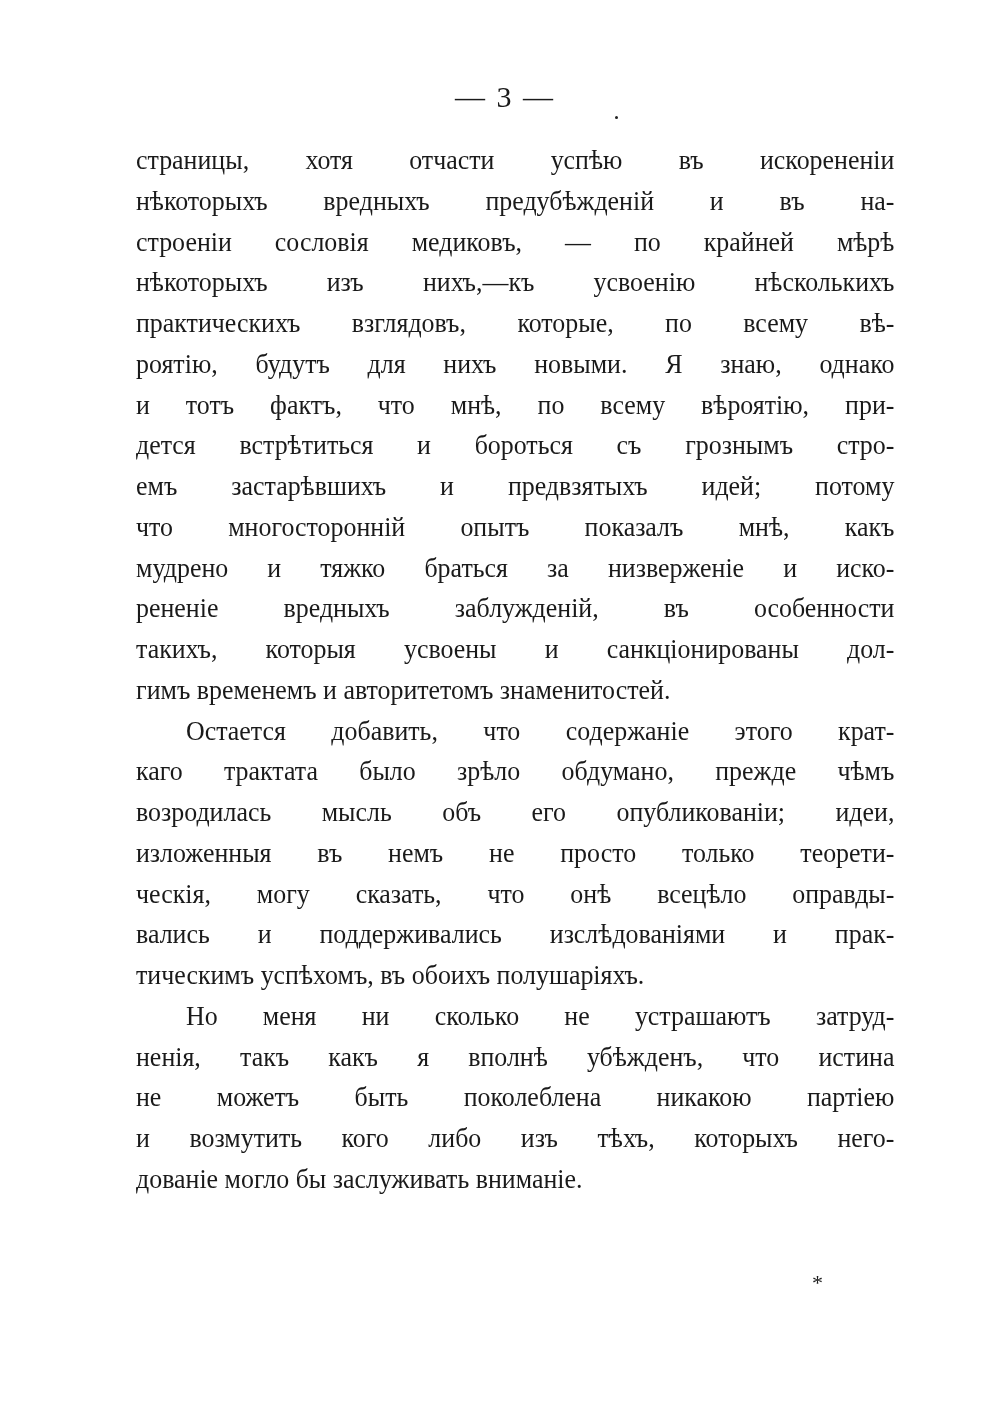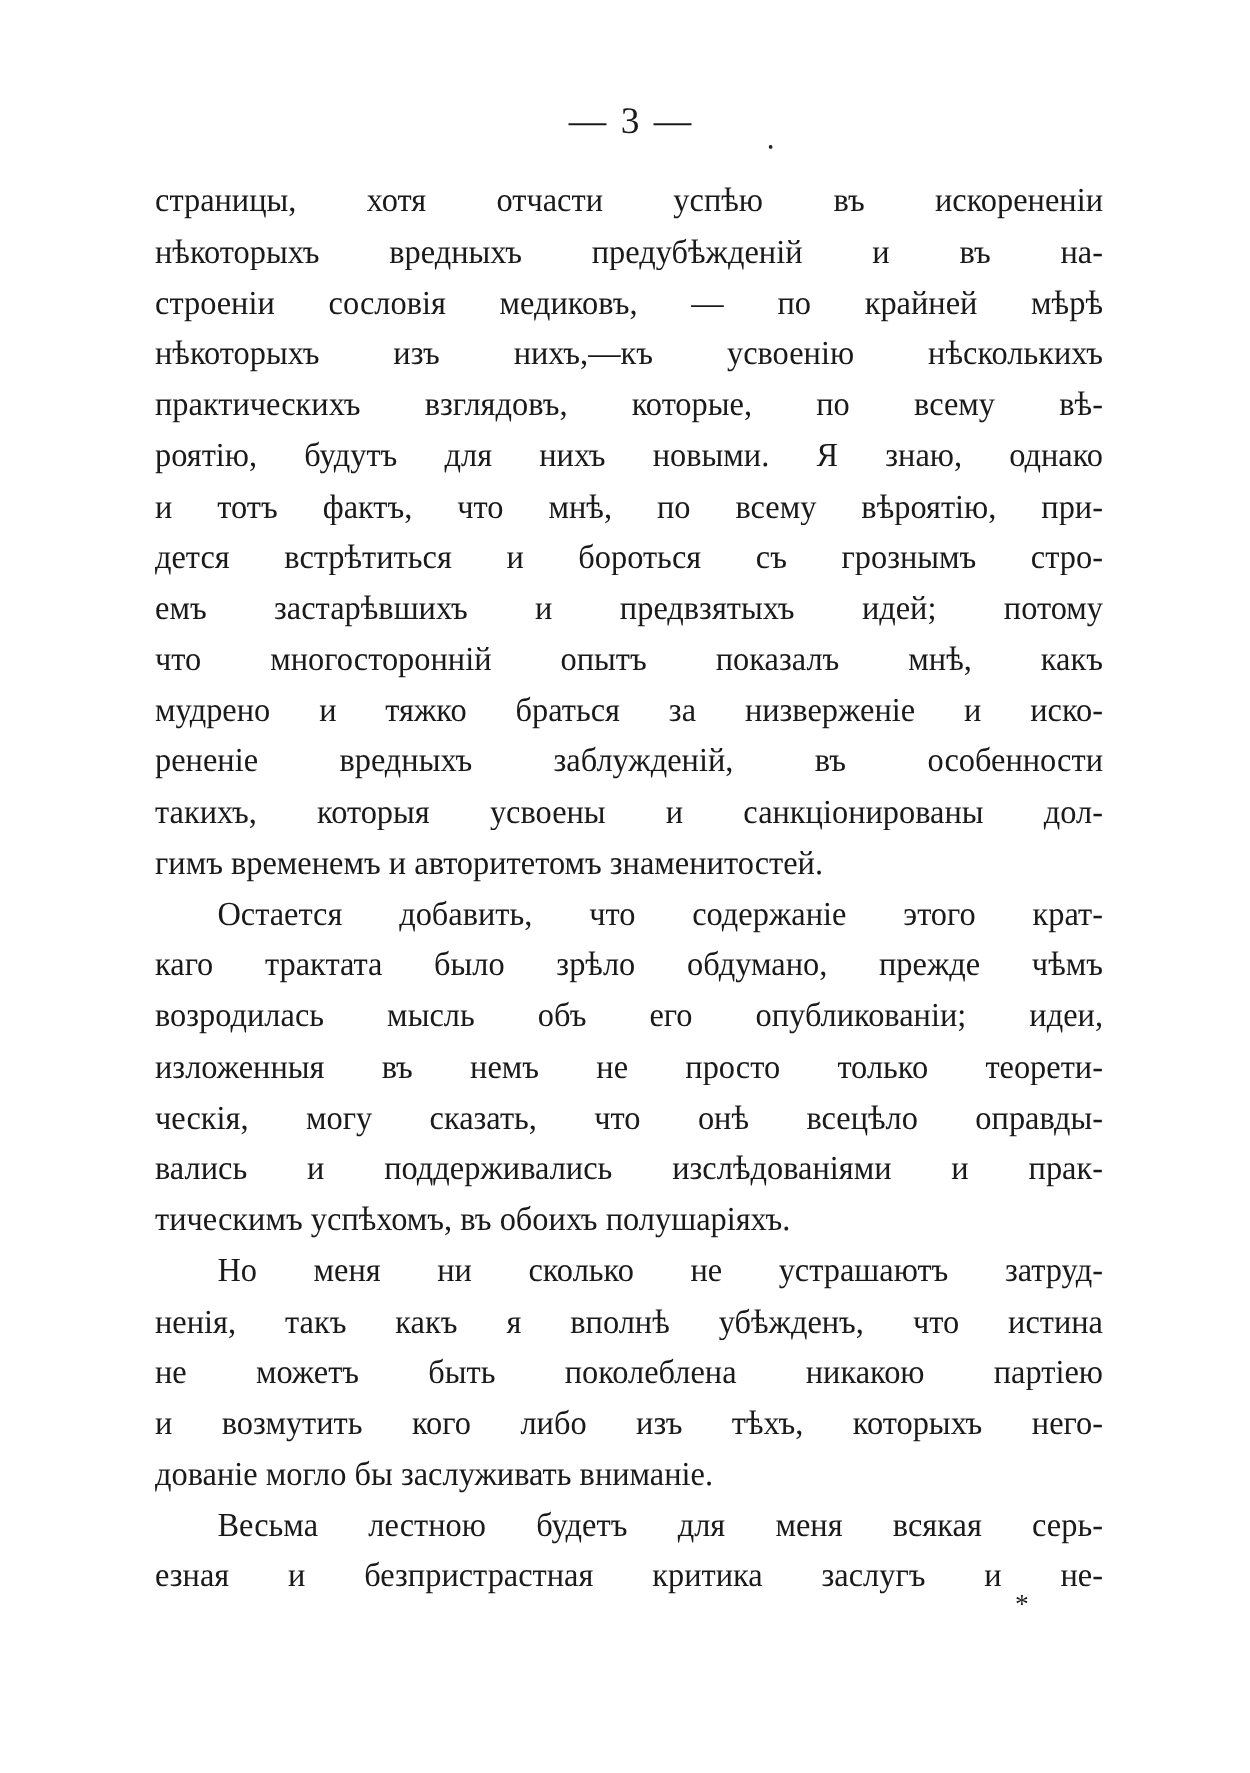--- a/index.html
+++ b/index.html
@@ -30,21 +30,21 @@
       top: 116px;
       left: 615px;
       width: 3px;
       height: 3px;
       background: #222;
       border-radius: 50%;
     }
     .text-block {
       position: absolute;
       top: 140px;
-      left: 124px;
+      left: 136px;
       width: 758px;
     }
     .line {
       height: 40.75px;
       line-height: 40.75px;
       font-size: 27px;
       white-space: nowrap;
       text-align: justify;
       text-align-last: justify;
       font-family: "Liberation Serif", serif;
@@ -103,19 +103,15 @@
   </div>
 
   <div>
     <div class="line indent">Но меня ни сколько не устрашаютъ затруд-</div>
     <div class="line">ненія, такъ какъ я вполнѣ убѣжденъ, что истина</div>
     <div class="line">не можетъ быть поколеблена никакою партіею</div>
     <div class="line">и возмутить кого либо изъ тѣхъ, которыхъ него-</div>
     <div class="line last">дованіе могло бы заслуживать вниманіе.</div>
   </div>
 
-  <div>
-    <div class="line indent">Весьма лестною будетъ для меня всякая серь-</div>
-    <div class="line">езная и безпристрастная критика заслугъ и не-</div>
-  </div>
 </div>
 
 <div class="footer-mark">*</div>
 
 </body></html>

